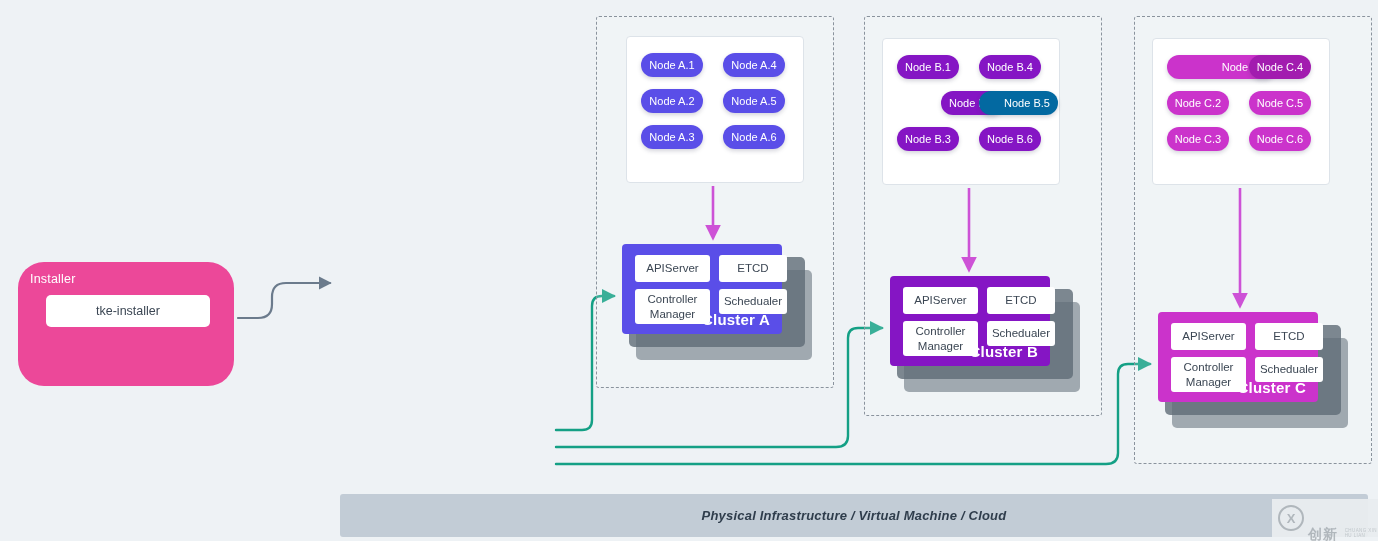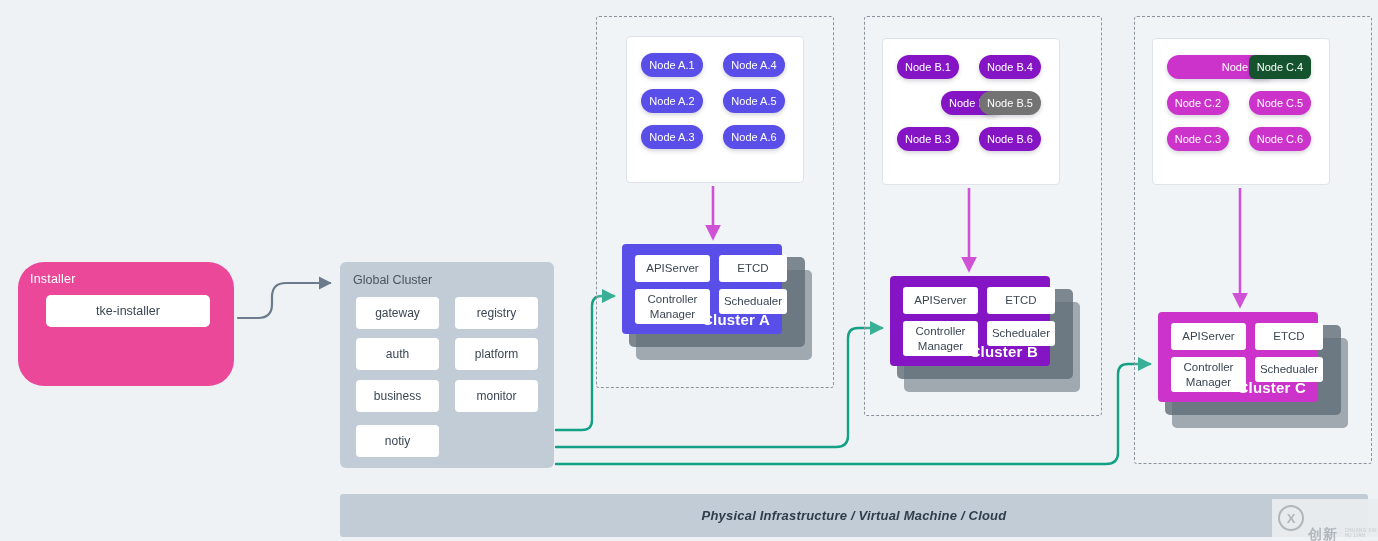--- a/index.html
+++ b/index.html
@@ -165,52 +165,42 @@
 
   <div class="abs region" id="region-a" style="border-color: rgb(138, 147, 157);"></div>
   <div class="abs region" id="region-b" style="border-color: rgb(138, 147, 157);"></div>
   <div class="abs region" id="region-c" style="border-color: rgb(138, 147, 157);"></div>
 
   <div class="abs" id="installer" style="background: #ec4899; border-radius: 26px;">
     <div class="grp-title">Installer</div>
     <div class="white-pill" id="inst-a">tke-installer</div>
   </div>
 
-  <div class="abs" id="global" style="background: rgb(194, 204, 214);">
-    <div class="grp-title">Global Cluster</div>
-    <div class="cell gc-c0 gc-r0">gateway</div>
-    <div class="cell gc-c1 gc-r0">registry</div>
-    <div class="cell gc-c0 gc-r1">auth</div>
-    <div class="cell gc-c1 gc-r1">platform</div>
-    <div class="cell gc-c0 gc-r2">business</div>
-    <div class="cell gc-c1 gc-r2">monitor</div>
-    <div class="cell gc-c0 gc-r3">notiy</div>
-  </div>
 
   <div class="nodebox" id="nodebox-a">
     <div class="node nd-c0 nd-r0" style="background: rgb(90, 78, 232);">Node A.1</div>
     <div class="node nd-c1 nd-r0" style="background: rgb(90, 78, 232);">Node A.4</div>
     <div class="node nd-c0 nd-r1" style="background: rgb(90, 78, 232);">Node A.2</div>
     <div class="node nd-c1 nd-r1" style="background: rgb(90, 78, 232);">Node A.5</div>
     <div class="node nd-c0 nd-r2" style="background: rgb(90, 78, 232);">Node A.3</div>
     <div class="node nd-c1 nd-r2" style="background: rgb(90, 78, 232);">Node A.6</div>
   </div>
 
   <div class="nodebox" id="nodebox-b">
     <div class="node nd-c0 nd-r0" style="background: rgb(133, 21, 196);">Node B.1</div>
     <div class="node nd-c1 nd-r0" style="background: rgb(133, 21, 196);">Node B.4</div>
     <div class="node nd-c0 nd-r1" style="background: rgb(133, 21, 196); margin-left: 44px;">Node B.2</div>
-    <div class="node nd-c1 nd-r1" style="background: #737373;">Node B.5</div>
+    <div class="node nd-c1 nd-r1" style="background: #0369a1; padding-left: 17px;">Node B.5</div>
     <div class="node nd-c0 nd-r2" style="background: rgb(133, 21, 196);">Node B.3</div>
     <div class="node nd-c1 nd-r2" style="background: rgb(133, 21, 196);">Node B.6</div>
   </div>
 
   <div class="nodebox" id="nodebox-c">
     <div class="node nd-c0 nd-r0" style="background: rgb(203, 51, 203); padding-left: 47px;">Node C.1</div>
-    <div class="node nd-c1 nd-r0" style="background: #14532d; border-radius: 6px;">Node C.4</div>
+    <div class="node nd-c1 nd-r0" style="background: #a21caf;">Node C.4</div>
     <div class="node nd-c0 nd-r1" style="background: rgb(203, 51, 203);">Node C.2</div>
     <div class="node nd-c1 nd-r1" style="background: rgb(203, 51, 203);">Node C.5</div>
     <div class="node nd-c0 nd-r2" style="background: rgb(203, 51, 203);">Node C.3</div>
     <div class="node nd-c1 nd-r2" style="background: rgb(203, 51, 203);">Node C.6</div>
   </div>
 
   <div class="cluster-wrap" id="cluster-a">
     <div class="shadow2" style="background: rgb(95, 107, 119);"></div>
     <div class="shadow1" style="background: rgb(95, 107, 119);"></div>
     <div class="card" style="background: rgb(90, 78, 232);">

